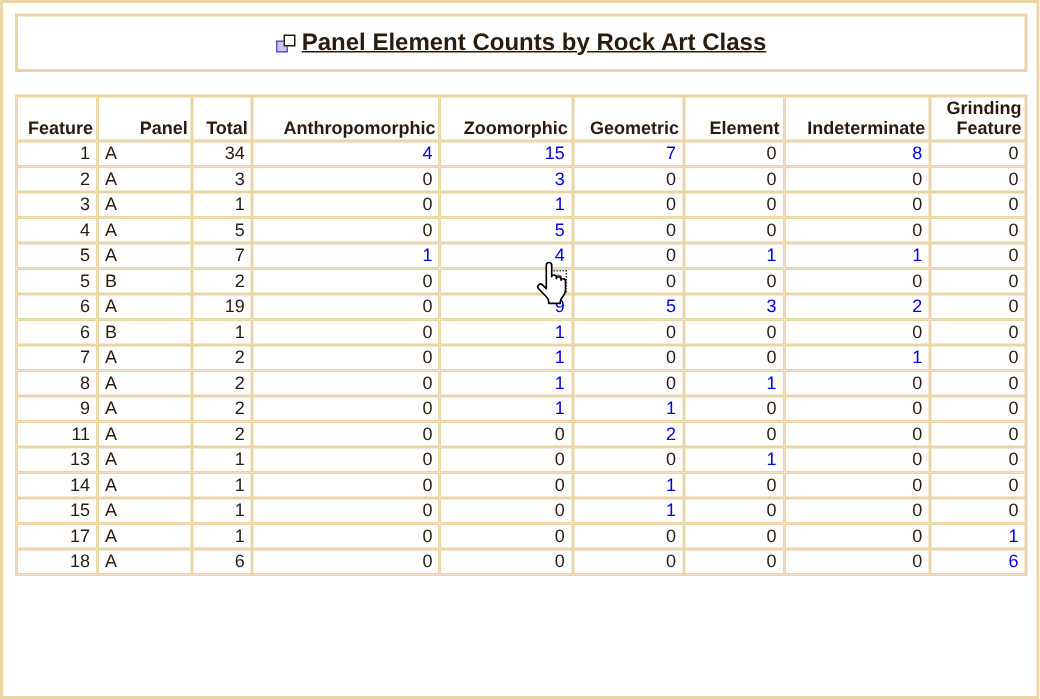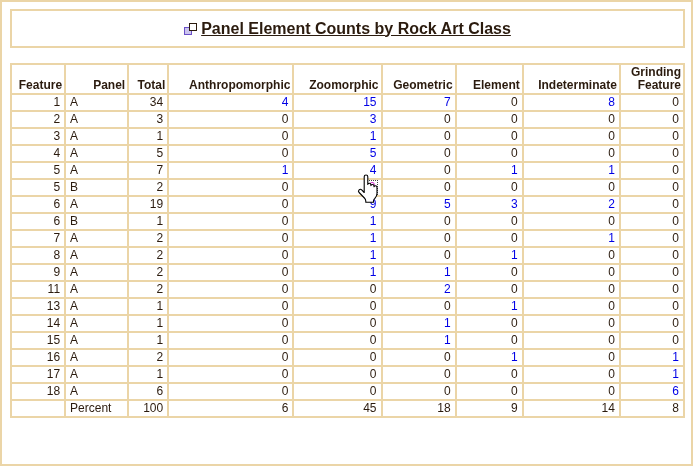--- a/index.html
+++ b/index.html
@@ -247,62 +247,40 @@
           <td class="txt">A</td>
           <td class="num">1</td>
           <td class="num">0</td>
           <td class="num">0</td>
           <td class="num"><span class="link">1</span></td>
           <td class="num">0</td>
           <td class="num">0</td>
           <td class="num">0</td>
         </tr>
         <tr>
-          <td class="num">16</td>
-          <td class="txt">A</td>
-          <td class="num">2</td>
-          <td class="num">0</td>
-          <td class="num">0</td>
-          <td class="num">0</td>
-          <td class="num"><span class="link">1</span></td>
-          <td class="num">0</td>
-          <td class="num"><span class="link">1</span></td>
-        </tr>
-        <tr>
           <td class="num">17</td>
           <td class="txt">A</td>
           <td class="num">1</td>
           <td class="num">0</td>
           <td class="num">0</td>
           <td class="num">0</td>
           <td class="num">0</td>
           <td class="num">0</td>
           <td class="num"><span class="link">1</span></td>
         </tr>
         <tr>
           <td class="num">18</td>
           <td class="txt">A</td>
           <td class="num">6</td>
           <td class="num">0</td>
           <td class="num">0</td>
           <td class="num">0</td>
           <td class="num">0</td>
           <td class="num">0</td>
           <td class="num"><span class="link">6</span></td>
-        </tr>
-        <tr>
-          <td class="num">&nbsp;</td>
-          <td class="txt">Percent</td>
-          <td class="num">100</td>
-          <td class="num">6</td>
-          <td class="num">45</td>
-          <td class="num">18</td>
-          <td class="num">9</td>
-          <td class="num">14</td>
-          <td class="num">8</td>
         </tr>
       </tbody>
   </table>
 
   <svg class="cursor" width="25" height="31" viewBox="0 0 25 31">
     <path d="M9.2 13.5 V3.8 C9.2 2.8 10 2 11 2 C12 2 12.8 2.8 12.8 3.8 V11.5
              C12.9 10.8 13.5 10.3 14.3 10.3 C15.2 10.3 15.9 11 15.9 11.9 V12.6
              C16.1 11.9 16.7 11.5 17.4 11.5 C18.3 11.5 19 12.2 19 13.1 V13.8
              C19.2 13.2 19.8 12.8 20.4 12.8 C21.3 12.8 22 13.5 22 14.4
              V20.5 C22 23 20.6 24.4 19.6 25.6 C18.9 26.4 18.5 27.2 18.5 28.1 V29.2

